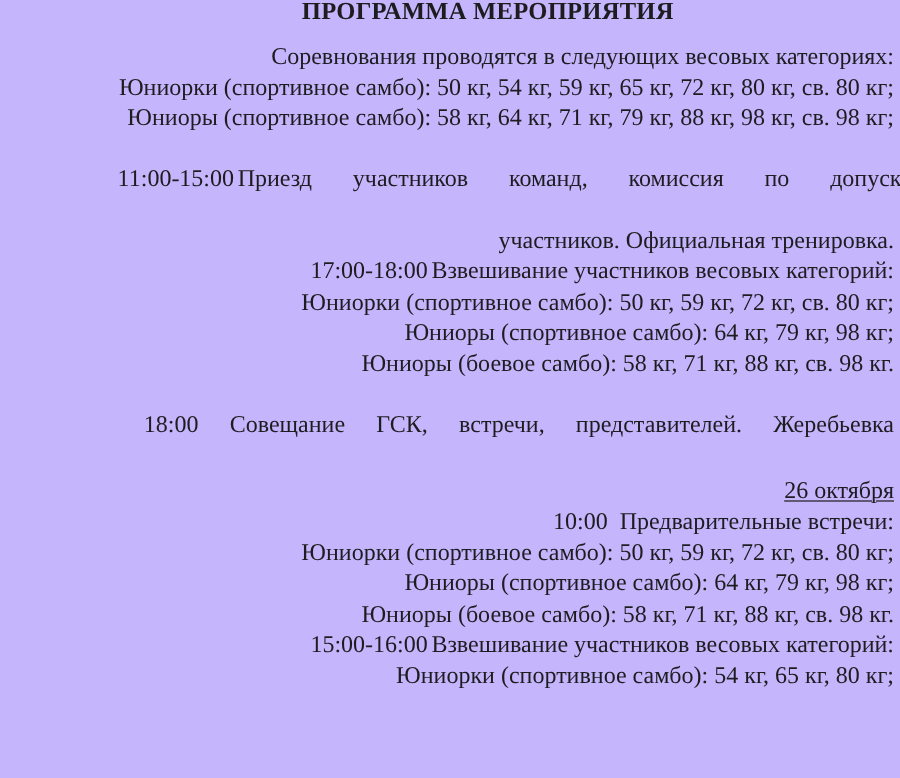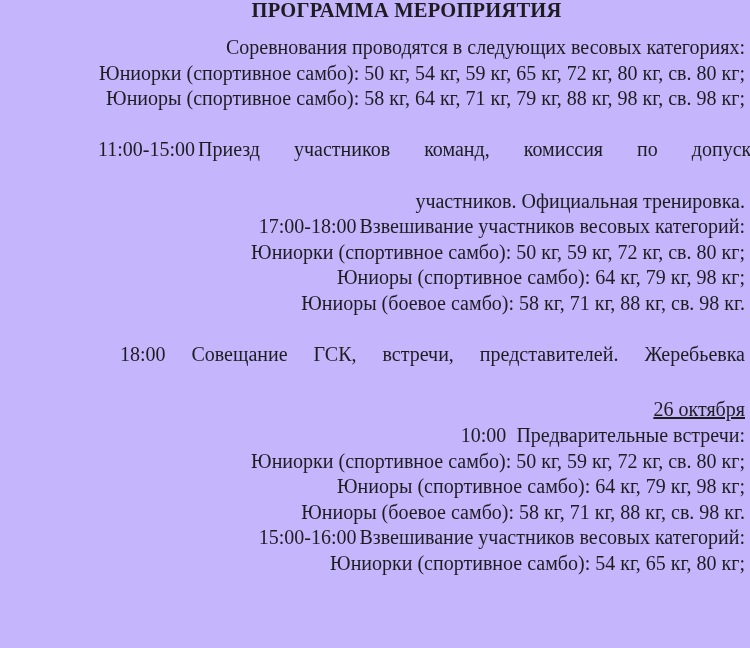--- a/index.html
+++ b/index.html
@@ -98,21 +98,21 @@
       <span>17:00-18:00</span><span class="wg-t"></span><span>Взвешивание участников весовых категорий:</span>
     </div>
     <div class="line">Юниорки (спортивное самбо): 50 кг, 59 кг, 72 кг, св. 80 кг;</div>
     <div class="line">Юниоры (спортивное самбо): 64 кг, 79 кг, 98 кг;</div>
     <div class="line">Юниоры (боевое самбо): 58 кг, 71 кг, 88 кг, св. 98 кг.</div>
 
     <div class="line indent just">
       <span>18:00</span><span class="wg-m"></span><span>Совещание</span><span class="wg-m"></span><span>ГСК,</span><span class="wg-m"></span><span>встречи,</span><span class="wg-m"></span><span>представителей.</span><span class="wg-m"></span><span>Жеребьевка</span>
     </div>
 
-    <div class="line indent" style="margin-top:4px;text-decoration:underline;">
+    <div class="line indent" style="margin-top:4px;">
       <span class="u">26 октября</span>
     </div>
 
     <div class="line indent">
       <span>10:00</span><span class="wg-d"></span><span>Предварительные встречи:</span>
     </div>
     <div class="line">Юниорки (спортивное самбо): 50 кг, 59 кг, 72 кг, св. 80 кг;</div>
     <div class="line">Юниоры (спортивное самбо): 64 кг, 79 кг, 98 кг;</div>
     <div class="line">Юниоры (боевое самбо): 58 кг, 71 кг, 88 кг, св. 98 кг.</div>
 

